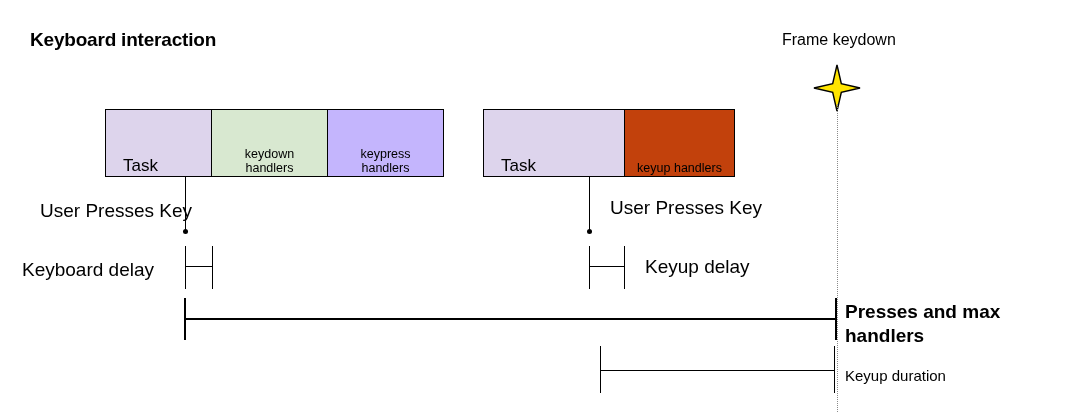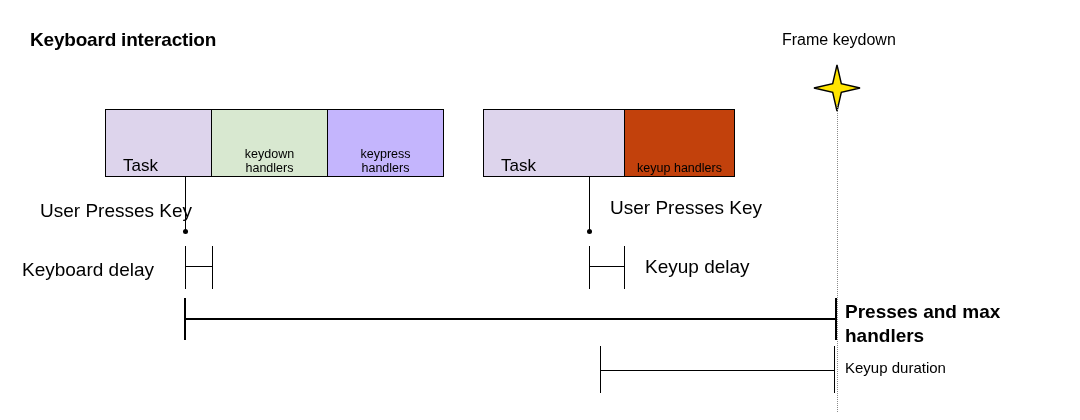--- a/index.html
+++ b/index.html
@@ -107,21 +107,21 @@
   }
 
   
   .lbl {
     position: absolute;
     font-size: 19px;
     white-space: nowrap;
     line-height: 1.25;
   }
   .lbl.bold { font-weight: bold; }
-  .lbl.small { font-size: 15px; }
+  .lbl.small { font-size: 15px; margin-top: 8px; }
 </style>
 </head>
 <body>
 
 <div id="stage">
 
   <div class="title">Keyboard interaction</div>
 
   <div class="frame-label">Frame keydown</div>
 

